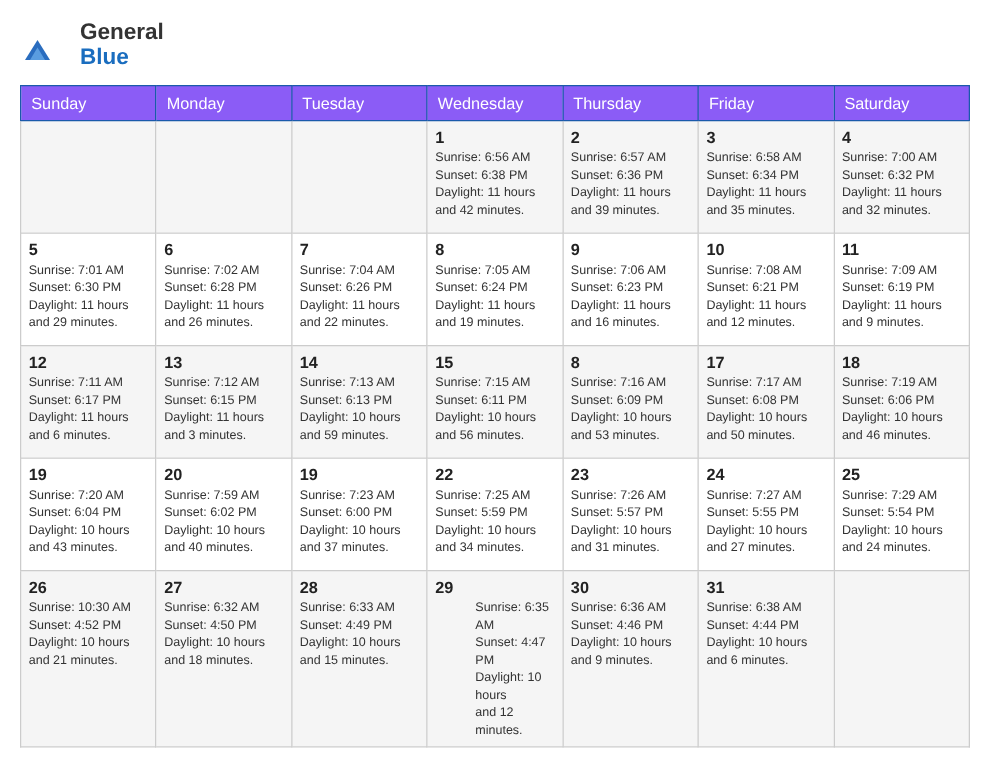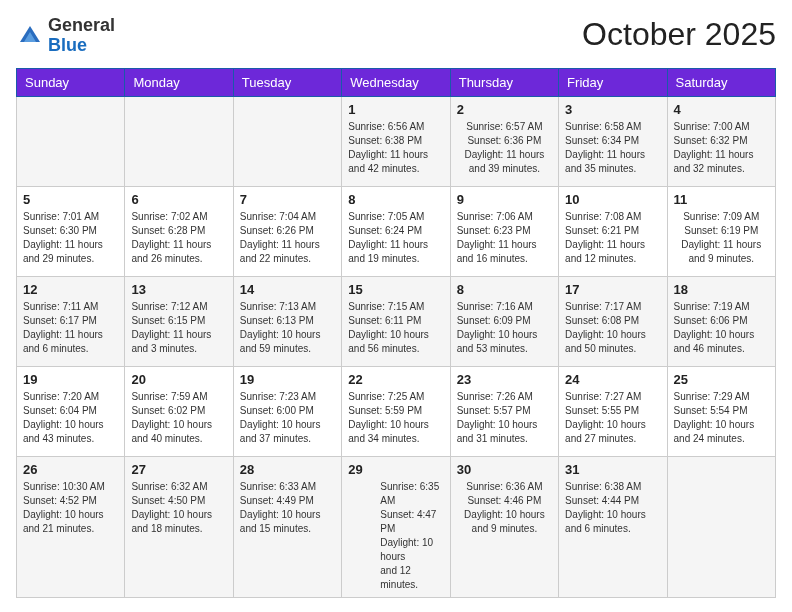--- a/index.html
+++ b/index.html
@@ -11,22 +11,22 @@
       padding: 16px;
     }
     .header {
       display: flex;
       justify-content: space-between;
       align-items: flex-start;
       margin-bottom: 12px;
     }
     .logo {
       display: flex;
-      align-items: center;
-      gap: 4px;
+      align-items: flex-end;
+      gap: 20px;
     }
     .logo-text {
       font-size: 18px;
       font-weight: bold;
       line-height: 1.1;
     }
     .logo-general { color: #333; }
     .logo-blue { color: #1a6dbf; }
     .logo-icon {
       width: 28px;
@@ -43,21 +43,21 @@
     .location {
       font-size: 14px;
       color: #444;
     }
     .calendar {
       width: 100%;
       border-collapse: collapse;
       border: 1px solid #ccc;
     }
     .calendar th {
-      background-color: #6d28d9;
+      background-color: #8b5cf6;
       color: #fff;
       text-align: left;
       padding: 6px 8px;
       font-size: 13px;
       font-weight: normal;
       border: 1px solid #1a5aaa;
     }
     .calendar td {
       border: 1px solid #ccc;
       vertical-align: top;
@@ -98,21 +98,20 @@
     <svg class="logo-icon" viewBox="0 0 28 28" xmlns="http://www.w3.org/2000/svg">
       <polygon points="14,4 24,20 4,20" fill="#2a6dbf"></polygon>
       <polygon points="14,10 20,20 8,20" fill="#5a9de0"></polygon>
     </svg>
     <div class="logo-text">
       <span class="logo-general">General</span><br>
       <span class="logo-blue">Blue</span>
     </div>
   </div>
   <div class="title-block">
-    <div class="month-title">October 2025</div>
   </div>
 </div>
 
 <table class="calendar">
   <thead>
     <tr>
       <th>Sunday</th>
       <th>Monday</th>
       <th>Tuesday</th>
       <th>Wednesday</th>
@@ -128,21 +127,21 @@
         <td class="empty"></td>
         <td>
           <span class="day-num">1</span>
           <div class="day-info" style="white-space: pre-line;">Sunrise: 6:56 AM
 Sunset: 6:38 PM
 Daylight: 11 hours
 and 42 minutes.</div>
         </td>
         <td>
           <span class="day-num">2</span>
-          <div class="day-info" style="white-space: pre-line; text-align: center;">Sunrise: 6:57 AM
+          <div class="day-info" style="white-space: pre-line;">Sunrise: 6:57 AM
 Sunset: 6:36 PM
 Daylight: 11 hours
 and 39 minutes.</div>
         </td>
         <td>
           <span class="day-num">3</span>
           <div class="day-info" style="white-space: pre-line;">Sunrise: 6:58 AM
 Sunset: 6:34 PM
 Daylight: 11 hours
 and 35 minutes.</div>
@@ -193,21 +192,21 @@
         </td>
         <td>
           <span class="day-num">10</span>
           <div class="day-info" style="white-space: pre-line;">Sunrise: 7:08 AM
 Sunset: 6:21 PM
 Daylight: 11 hours
 and 12 minutes.</div>
         </td>
         <td>
           <span class="day-num">11</span>
-          <div class="day-info" style="white-space: pre-line; text-align: center;">Sunrise: 7:09 AM
+          <div class="day-info" style="white-space: pre-line;">Sunrise: 7:09 AM
 Sunset: 6:19 PM
 Daylight: 11 hours
 and 9 minutes.</div>
         </td>
       </tr>
       <tr>
         <td>
           <span class="day-num">12</span>
           <div class="day-info" style="white-space: pre-line;">Sunrise: 7:11 AM
 Sunset: 6:17 PM
@@ -332,21 +331,21 @@
         </td>
         <td>
           <span class="day-num">29</span>
           <div class="day-info" style="white-space: pre-line; margin-left: 32px;">Sunrise: 6:35 AM
 Sunset: 4:47 PM
 Daylight: 10 hours
 and 12 minutes.</div>
         </td>
         <td>
           <span class="day-num">30</span>
-          <div class="day-info" style="white-space: pre-line; text-align: center;">Sunrise: 6:36 AM
+          <div class="day-info" style="white-space: pre-line;">Sunrise: 6:36 AM
 Sunset: 4:46 PM
 Daylight: 10 hours
 and 9 minutes.</div>
         </td>
         <td>
           <span class="day-num">31</span>
           <div class="day-info" style="white-space: pre-line;">Sunrise: 6:38 AM
 Sunset: 4:44 PM
 Daylight: 10 hours
 and 6 minutes.</div>

